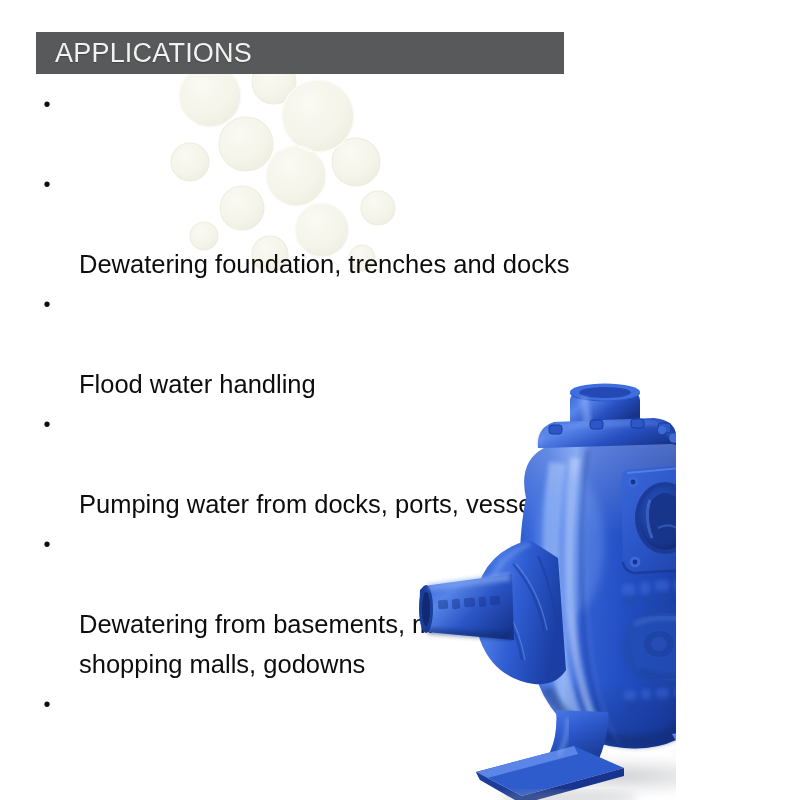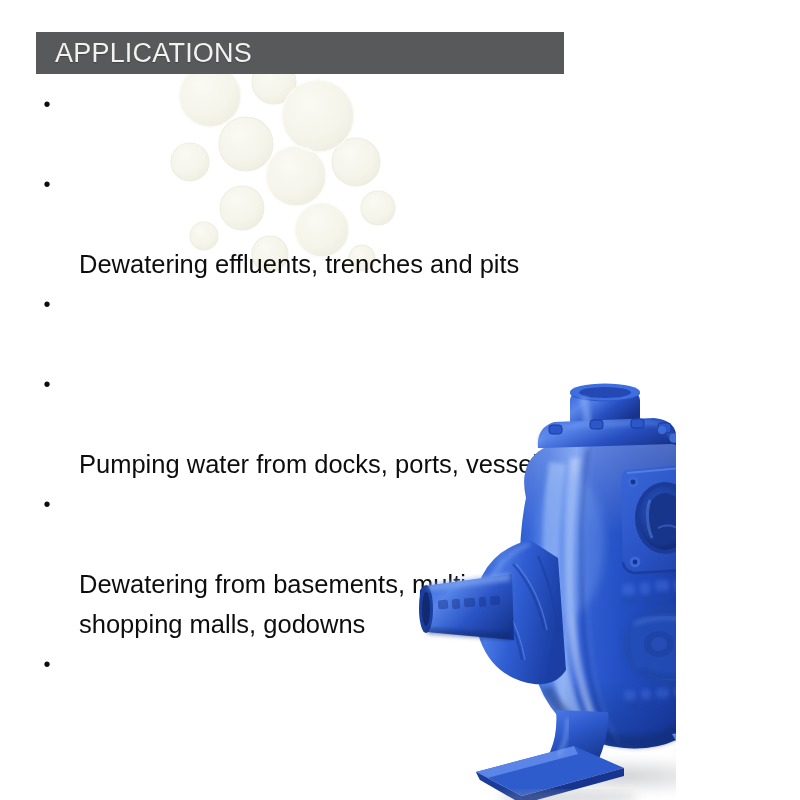--- a/index.html
+++ b/index.html
@@ -136,24 +136,25 @@
   <div class="section-bar">
     <span class="section-bar-title">APPLICATIONS</span>
   </div>
 
   <ul class="bullet-list">
     <li class="bullet-item">
       <span class="bullet-dot">•</span>
     </li>
     <li class="bullet-item">
       <span class="bullet-dot">•</span>
-      <span>Dewatering effluents, trenches and pits</span>
-    </li>
-    <li class="bullet-item">
-      <span class="bullet-dot">•</span>
+      <span>Dewatering foundation, trenches and docks</span>
+    </li>
+    <li class="bullet-item">
+      <span class="bullet-dot">•</span>
+      <span>Flood water handling</span>
     </li>
     <li class="bullet-item">
       <span class="bullet-dot">•</span>
       <span>Pumping water from docks, ports, vessels</span>
     </li>
     <li class="bullet-item">
       <span class="bullet-dot">•</span>
       <span>Dewatering from basements, multi-storeys,
 shopping malls, godowns</span>
     </li>

